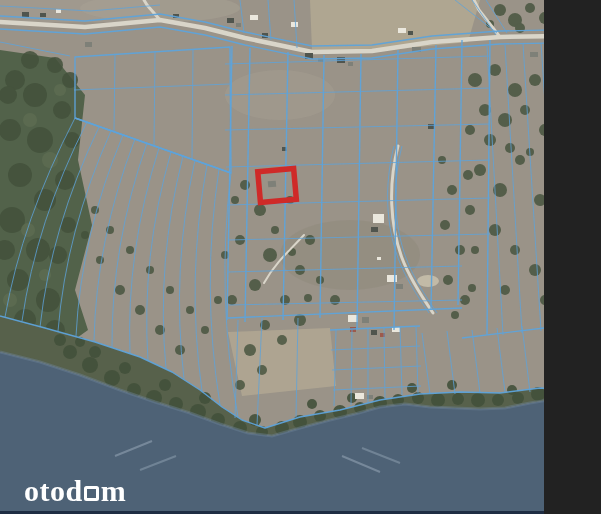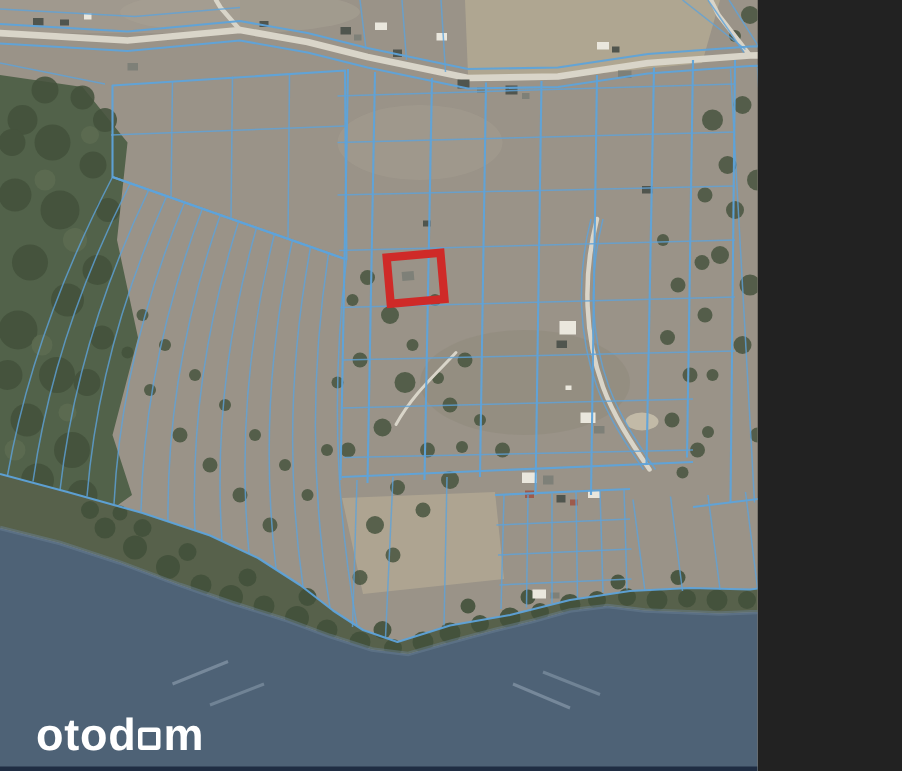--- a/index.html
+++ b/index.html
@@ -1,17 +1,17 @@
 <!DOCTYPE html>
 <html style="--land: #9a9388; --land_light: #b3a993; --land_pale: #a6a093; --land_dark: #8c8679; --sand: #c6bfab; --forest: #52624a; --forest_dark: #43513b; --forest_light: #5e6d52; --shore_veg: #57614b; --water: #4e6276; --water_light: #6d8296; --water_streak: #8799aa; --road: #d9d5c9; --parcel_line: #5ea3da; --highlight_red: #cf2a28; --building_dark: #50554e; --building_gray: #7e8078; --building_white: #eae7dd; --building_red: #9d5a4c; --footer_bar: #1f2d43; --logo: #ffffff;"><head>
 <meta charset="utf-8">
 <style>
   html,body{margin:0;padding:0;background:#222;}
-  .stage{position:relative;width:505px;height:514px;overflow:hidden;background:var(--land,#9a9388);
-         font-family:Liberation Sans, sans-serif;}
+  .stage{position:relative;width:544px;height:514px;overflow:hidden;background:var(--land,#9a9388);
+         font-family:Liberation Serif, serif;}
   .stage svg{position:absolute;left:0;top:0;display:block;}
 
   
   .land-base{fill:var(--land);}
   .land-light{fill:var(--land_light);}
   .land-pale{fill:var(--land_pale);}
   .land-dark{fill:var(--land_dark);}
   .sand{fill:var(--sand);}
   .forest{fill:var(--forest);}
   .tree-dark{fill:var(--forest_dark);}

